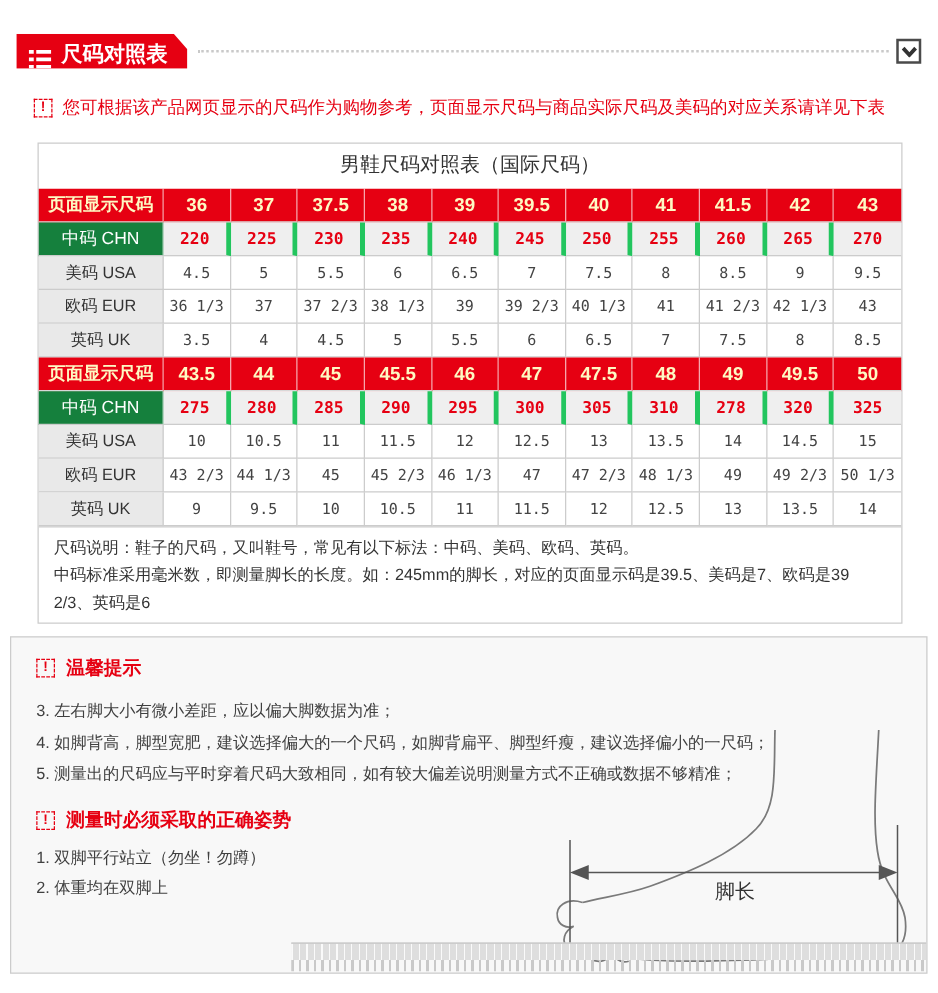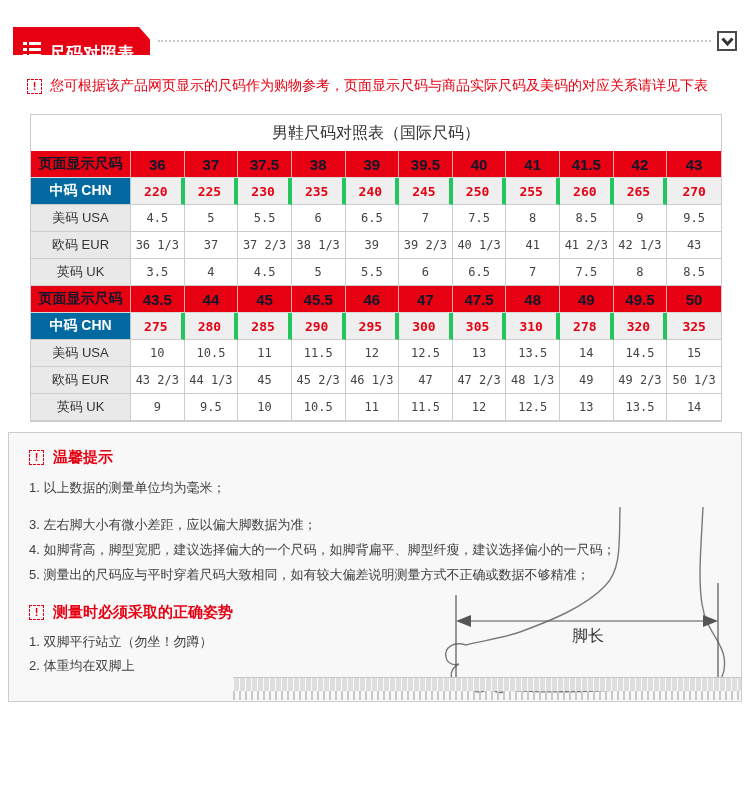--- a/index.html
+++ b/index.html
@@ -2,21 +2,21 @@
 <html><head>
 <meta charset="utf-8">
 <style>
   * { margin:0; padding:0; box-sizing:border-box; }
   html,body { background:#fff; }
   body { font-family:"Liberation Sans","DejaVu Sans",sans-serif; color:#333; }
   .page { position:relative; width:750px; height:794px; background:#fff; overflow:hidden; }
 
   
   .sec-header { display:flex; align-items:center; margin:27px 13px 0 13px; height:28px; }
-  .badge { position:relative; display:flex; align-items:flex-start; gap:8px; background:#e60012; color:#fff;
+  .badge { position:relative; display:flex; align-items:flex-end; gap:8px; background:#e60012; color:#fff;
            height:28px; padding:15px 16px 0 10px; font-size:17px; font-weight:bold;
            clip-path:polygon(0 0, calc(100% - 11px) 0, 100% 45%, 100% 100%, 0 100%); }
   .badge .list-ic { display:inline-block; line-height:0; }
   .dotline { flex:1; border-top:2px dotted #c9c9c9; margin:0 6px 0 8px; height:0; }
   .collapse-box { width:20px; height:20px; border:2px solid #4a4a4a; background:#fff; display:flex;
                   align-items:center; justify-content:center; cursor:pointer; }
 
   
   .notice { display:flex; align-items:center; gap:8px; margin:22px 0 0 27px; color:#e60012; font-size:14px; }
   .warn-ic { flex:0 0 auto; width:15px; height:15px; border:1px dashed #e60012; color:#e60012;
@@ -24,27 +24,27 @@
 
   
   .tbl-wrap { width:692px; margin:19px 0 0 30px; border:1px solid #ccc; background:#fff; }
   .tbl-title { height:36px; line-height:36px; text-align:center; font-weight:normal; font-size:16px; color:#333; }
   table.size { width:100%; border-collapse:separate; border-spacing:0; table-layout:fixed; }
   table.size td { height:27px; text-align:center; vertical-align:middle; font-size:12px; color:#444;
                   border-right:1px solid #ccc; border-bottom:1px solid #ccc; overflow:hidden;
                   font-family:"DejaVu Sans Mono","Liberation Mono",monospace; }
   table.size td:last-child { border-right:none;margin-left:36px; }
   table.size td.lbl { font-family:"Liberation Sans","DejaVu Sans",sans-serif; }
-  tr.row-page td { background:#e60012; color:#0f172a; font-weight:bold; font-size:15px;
+  tr.row-page td { background:#e60012; color:#fef9c3; font-weight:bold; font-size:15px;
                    font-family:"Liberation Sans","DejaVu Sans",sans-serif;
                    border-right:1px solid rgba(255,255,255,.65); border-bottom:1px solid #d8d8d8; }
   tr.row-page td.lbl { font-size:14px; }
   tr.row-chn td { background:#efefef; color:#e60012; font-weight:bold; font-size:13px;
                   border-right:4px solid #22c55e; border-bottom:1px solid #ccc; }
-  tr.row-chn td.lbl { background:#0369a1; color:#fff; font-weight:bold; font-size:14px;
+  tr.row-chn td.lbl { background:#15803d; color:#fff; font-weight:normal; font-size:14px;
                       border-right:1px solid rgba(255,255,255,.65); }
   tr.row-usa td.lbl, tr.row-eur td.lbl, tr.row-uk td.lbl { background:#e9e9e9; color:#333; font-size:13px; font-weight:normal;margin-top:45px; }
   .tbl-notes { border-top:1px solid #ccc; padding:5px 12px; font-size:13px; line-height:22px; color:#333; }
 
   
   .panel { position:relative; margin:10px 8px 0 8px; height:270px; background:#f8f8f8; border:1px solid #ccc; overflow:hidden; }
   .panel-inner { position:relative; padding:15px 0 0 20px; z-index:2; }
   .tip-head { display:flex; align-items:center; gap:9px; color:#e60012; font-size:15px; font-weight:bold; margin-bottom:8px; }
   .tip-line { font-size:13px; color:#404040; line-height:25px; }
   .tip-line.gap { margin-top:12px; }
@@ -247,30 +247,33 @@
             <td>11</td>
             <td>11.5</td>
             <td>12</td>
             <td>12.5</td>
             <td>13</td>
             <td>13.5</td>
             <td>14</td>
           </tr>
         </tbody>
     </table>
+    <div class="tbl-notes">
+      <div>尺码说明：鞋子的尺码，又叫鞋号，常见有以下标法：中码、美码、欧码、英码。</div>
+      <div>中码标准采用毫米数，即测量脚长的长度。如：245mm的脚长，对应的页面显示码是39.5、美码是7、欧码是39 2/3、英码是6</div>
+    </div>
   </div>
 
   <div class="panel">
     <div class="panel-inner">
       <div class="tip-head">
         <span class="warn-ic">!</span>
         <span>温馨提示</span>
       </div>
       <div>
-          <div class="tip-line">1. 以上数据的测量单位均为毫米；</div>
           <div class="tip-line gap">3. 左右脚大小有微小差距，应以偏大脚数据为准；</div>
           <div class="tip-line">4. 如脚背高，脚型宽肥，建议选择偏大的一个尺码，如脚背扁平、脚型纤瘦，建议选择偏小的一尺码；</div>
           <div class="tip-line">5. 测量出的尺码应与平时穿着尺码大致相同，如有较大偏差说明测量方式不正确或数据不够精准；</div>
         </div>
 
       <div class="posture">
         <div class="tip-head">
           <span class="warn-ic">!</span>
           <span>测量时必须采取的正确姿势</span>
         </div>

